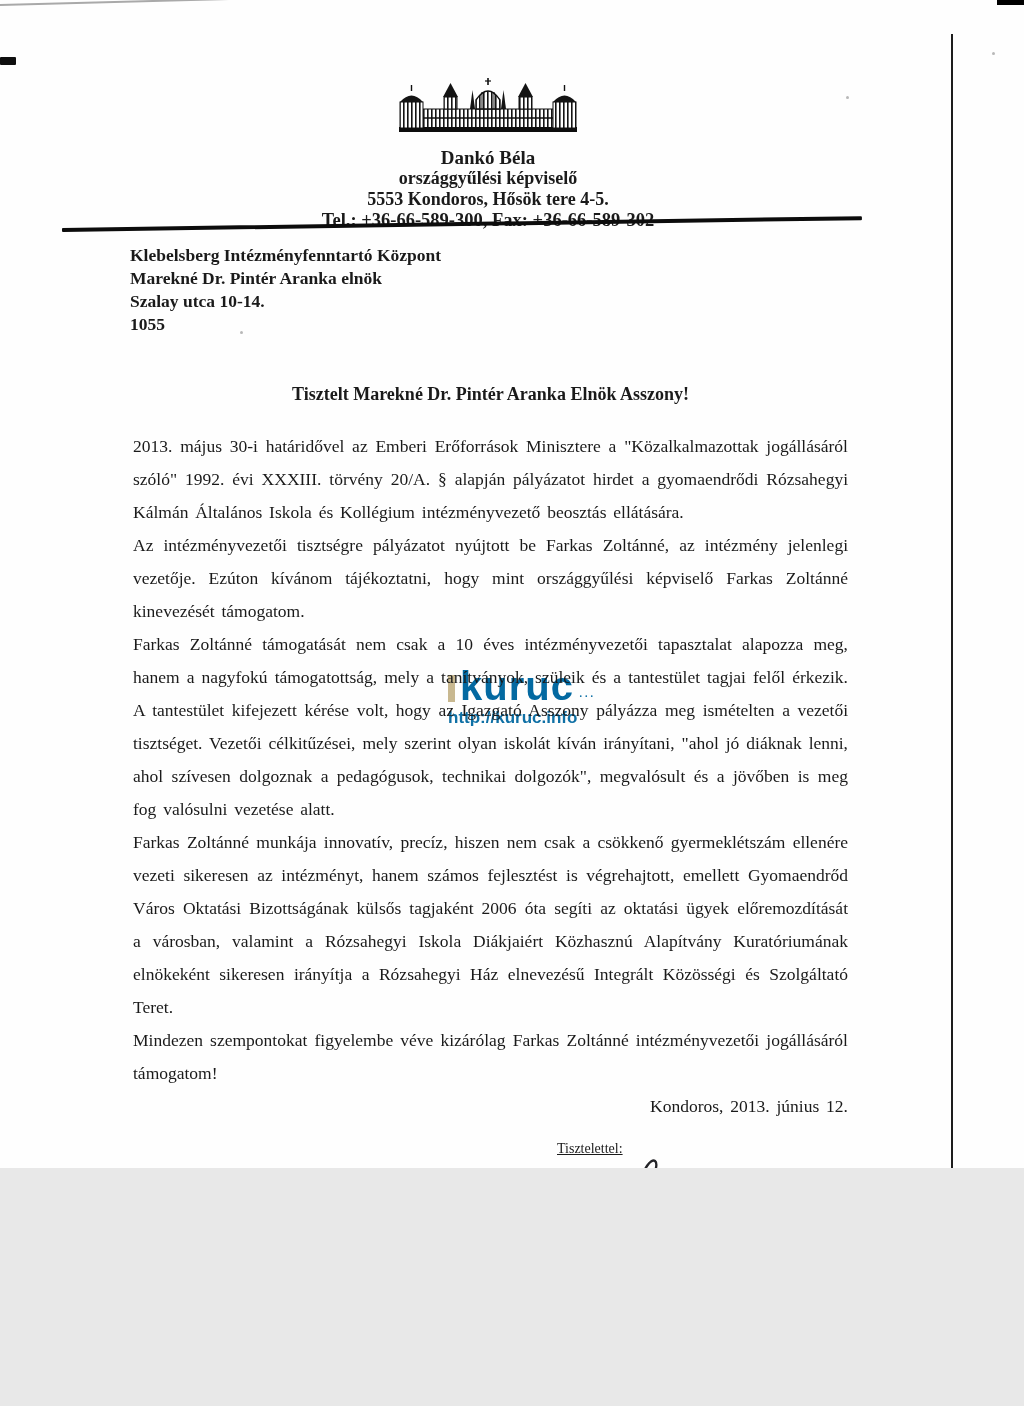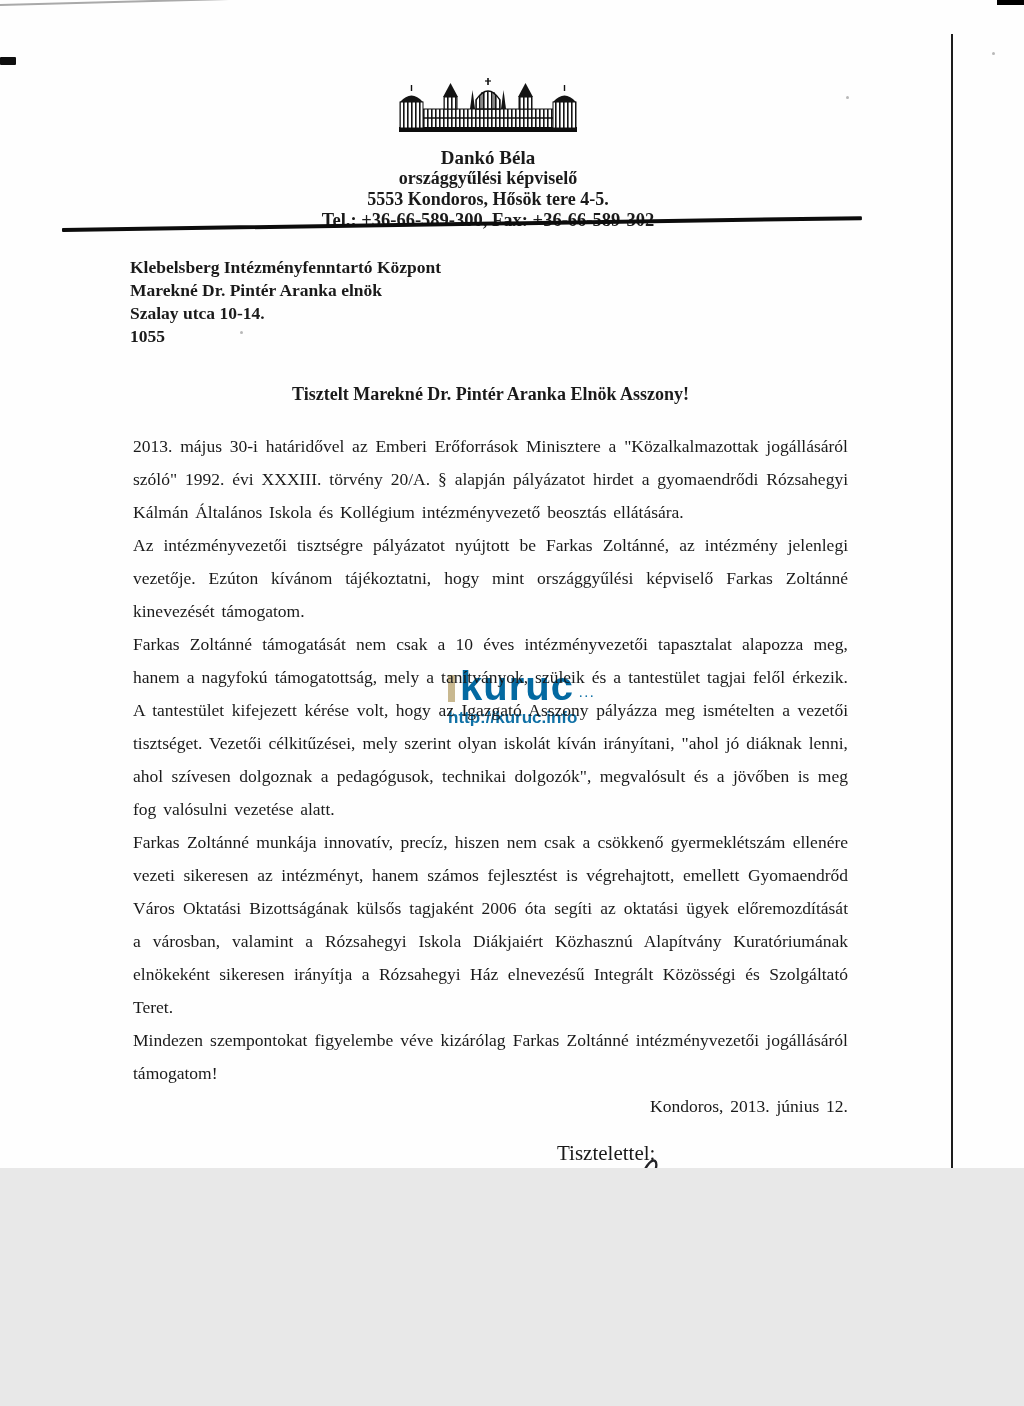--- a/index.html
+++ b/index.html
@@ -25,37 +25,37 @@
   .speck{width:3px;height:3px;border-radius:50%;background:#9a9a9a;opacity:.7;}
   
   .letterhead{position:absolute;left:138px;top:78px;width:700px;text-align:center;}
   .emblem{display:block;margin:0 auto;}
   .lh-line{font-weight:700;line-height:21px;}
   .lh-name{font-size:19px;margin-top:11px;}
   .lh-title{font-size:18px;}
   .lh-addr{font-size:18px;}
   .lh-tel{font-size:18.5px;}
   
-  .recipient{position:absolute;left:130px;top:256px;font-weight:700;font-size:17.5px;line-height:23px;}
+  .recipient{position:absolute;left:130px;top:244px;font-weight:700;font-size:17.5px;line-height:23px;}
   
   .salutation{position:absolute;left:133px;top:384px;width:715px;text-align:center;font-weight:700;font-size:18px;}
   
   .body-text{position:absolute;left:133px;top:430px;width:715px;font-size:17.5px;line-height:33px;text-align:justify;word-spacing:.14em;z-index:2;}
   .body-text p{margin:0;}
   .body-text .dateline{text-align:right;}
   
   .watermark{position:absolute;left:448px;top:668px;z-index:1;color:#0369a1;user-select:none;}
   .wm-row{display:flex;align-items:flex-end;gap:5px;}
   .wm-bar{display:inline-block;width:7px;height:27px;background:#c8b890;margin-bottom:2px;}
   .wm-logo{font-family:"Liberation Sans","DejaVu Sans",sans-serif;font-weight:700;font-size:40px;line-height:36px;letter-spacing:1px;}
   .wm-dots{font-size:14px;letter-spacing:2px;margin-bottom:3px;}
   .wm-url{font-family:"Liberation Sans","DejaVu Sans",sans-serif;font-weight:700;font-size:17px;margin-top:4px;opacity:.95;}
   
   .closing-block{position:absolute;left:540px;top:1141px;width:360px;z-index:2;}
-  .closing{font-size:21px;padding-left:17px;}
+  .closing{font-size:14px;padding-left:17px;text-decoration:underline;}
   .sig-svg{position:absolute;left:70px;top:8px;}
   .signer-name{margin-top:50px;text-align:center;font-size:17.5px;letter-spacing:.5px;}
   .signer-title{margin-top:7px;text-align:center;font-size:17.5px;}
 </style>
 </head>
 <body>
 
 <div class="page">
 
   <div class="art top-gray-line"></div>

